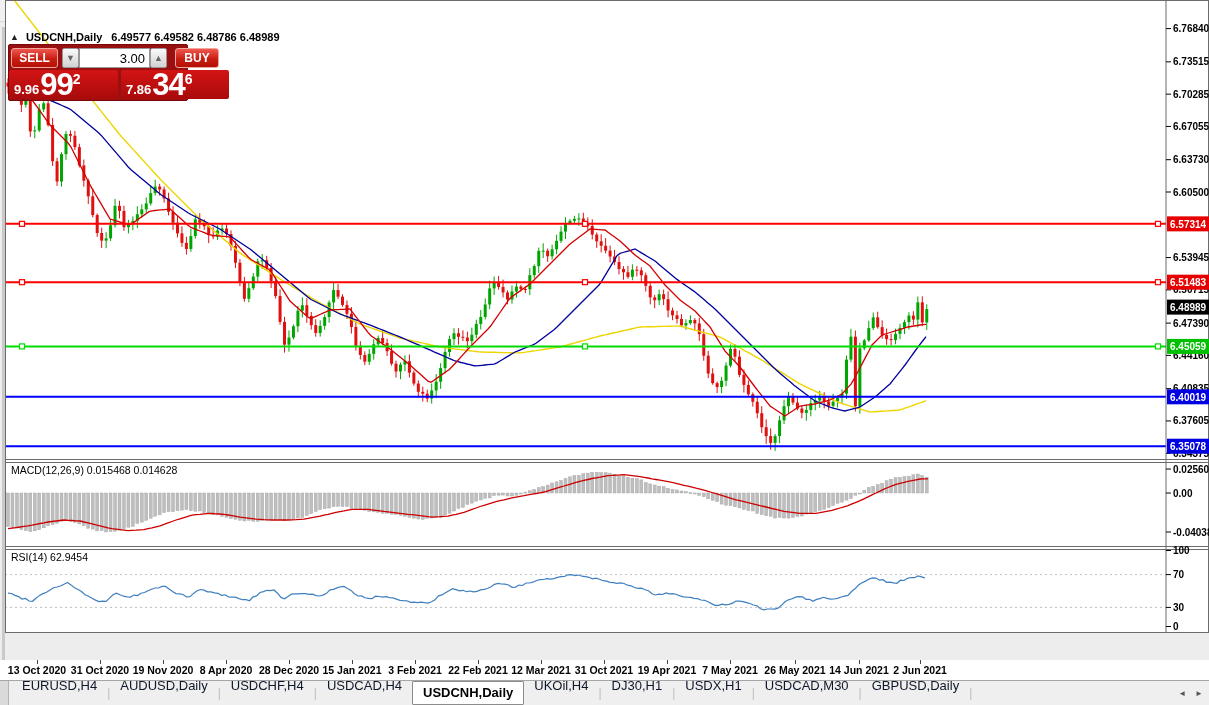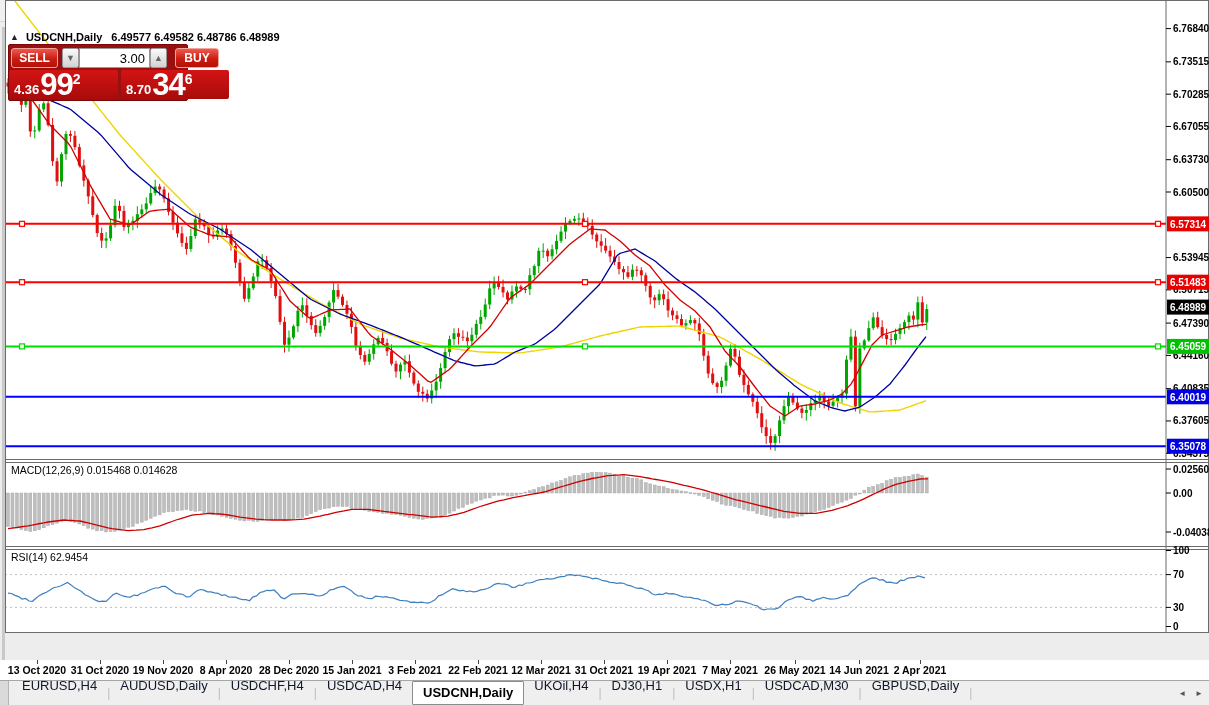--- a/index.html
+++ b/index.html
@@ -806,26 +806,26 @@
     <span class="ct-ohlc">6.49577 6.49582 6.48786 6.48989</span>
   </div>
 
   <div class="trade-panel">
     <button class="tp-btn tp-sell">SELL</button>
     <button class="tp-spin tp-spin-dn"><span>▼</span></button>
     <input class="tp-input" value="3.00" style="">
     <button class="tp-spin tp-spin-up"><span>▲</span></button>
     <button class="tp-btn tp-buy">BUY</button>
     <div class="tp-price tp-price-sell">
-      <span class="tp-small">4.36</span>
+      <span class="tp-small">9.96</span>
       <span class="tp-big">99</span>
       <span class="tp-sup">2</span>
     </div>
     <div class="tp-price tp-price-buy">
-      <span class="tp-small">8.70</span>
+      <span class="tp-small">7.86</span>
       <span class="tp-big">34</span>
       <span class="tp-sup">6</span>
     </div>
   </div>
 
   <div class="date-row" id="date-row">
       <div class="date-tick" style="left: 37px;"></div>
       <span class="date-label" style="left: 37px;">13 Oct 2020</span>
       <div class="date-tick" style="left: 100px;"></div>
       <span class="date-label" style="left: 100px;">31 Oct 2020</span>
@@ -847,21 +847,21 @@
       <span class="date-label" style="left: 604px;">31 Oct 2021</span>
       <div class="date-tick" style="left: 667px;"></div>
       <span class="date-label" style="left: 667px;">19 Apr 2021</span>
       <div class="date-tick" style="left: 730px;"></div>
       <span class="date-label" style="left: 730px;">7 May 2021</span>
       <div class="date-tick" style="left: 795px;"></div>
       <span class="date-label" style="left: 795px;">26 May 2021</span>
       <div class="date-tick" style="left: 859px;"></div>
       <span class="date-label" style="left: 859px;">14 Jun 2021</span>
       <div class="date-tick" style="left: 920px;"></div>
-      <span class="date-label" style="left: 920px;">2 Apr 2021</span>
+      <span class="date-label" style="left: 920px;">2 Jun 2021</span>
     </div>
 
   <div class="tabbar" id="tabbar">
       <div class="tab-lead"></div>
       <div class="tab">EURUSD,H4</div>
       <span class="tabsep">|</span>
       <div class="tab">AUDUSD,Daily</div>
       <span class="tabsep">|</span>
       <div class="tab">USDCHF,H4</div>
       <span class="tabsep">|</span>

